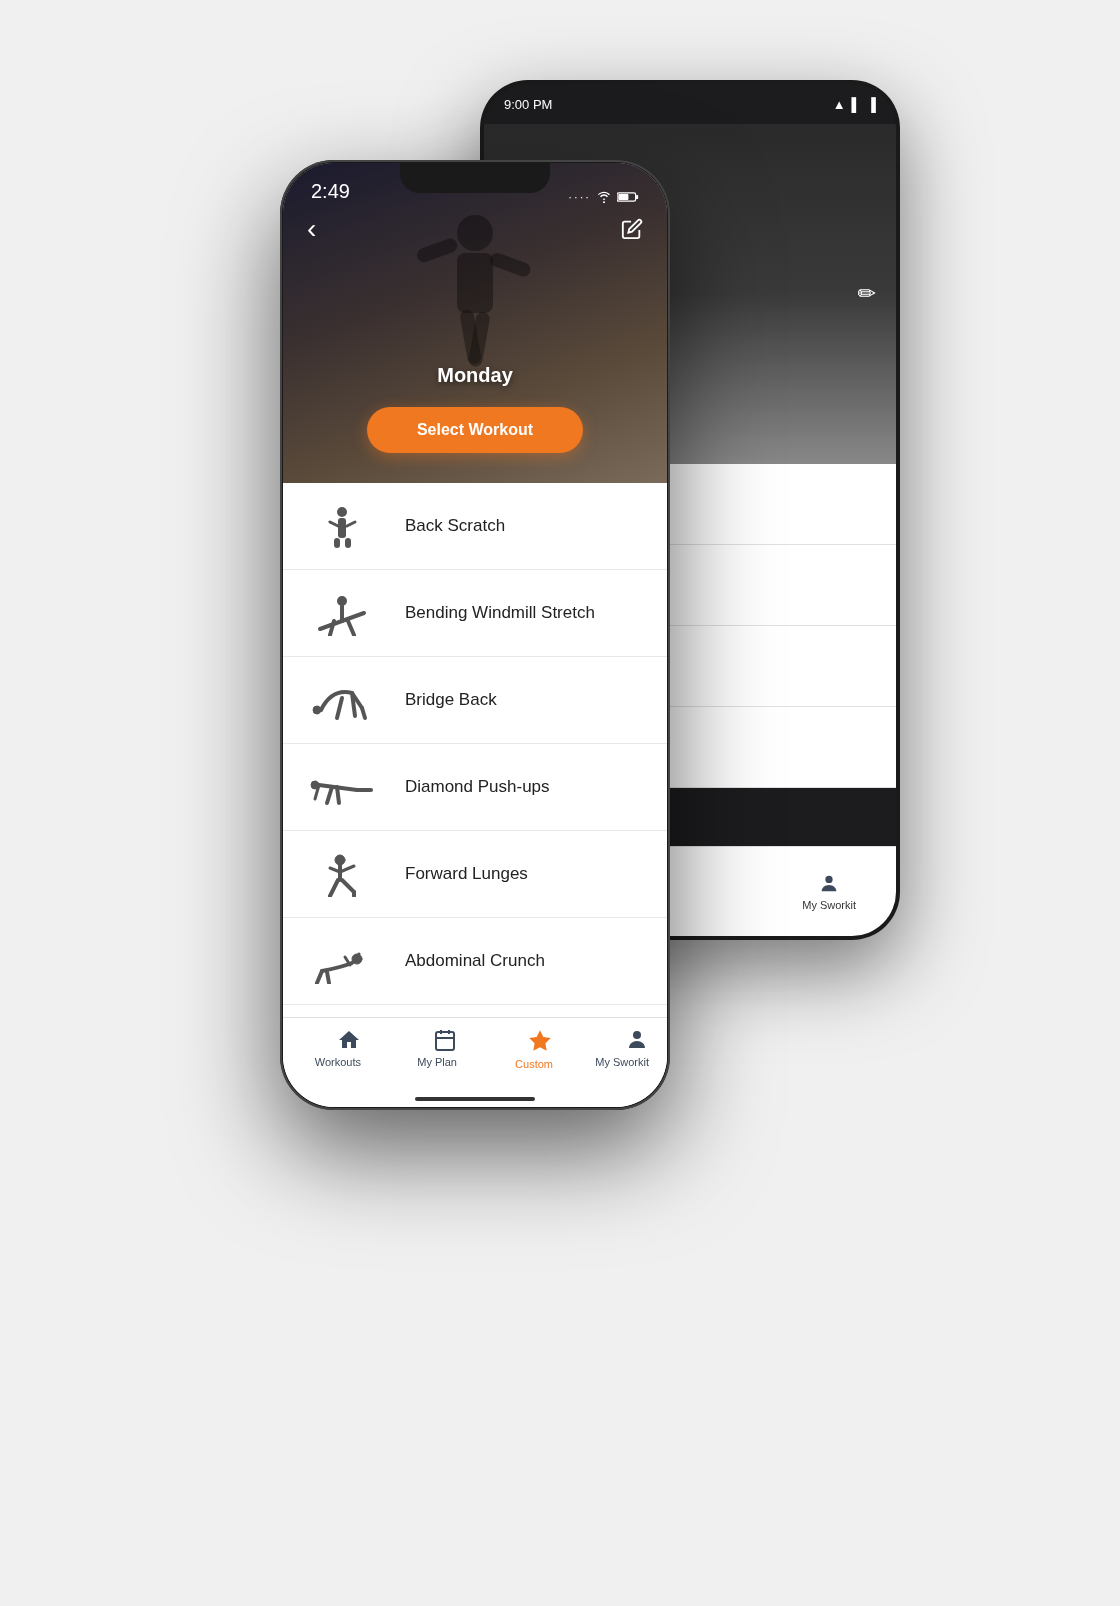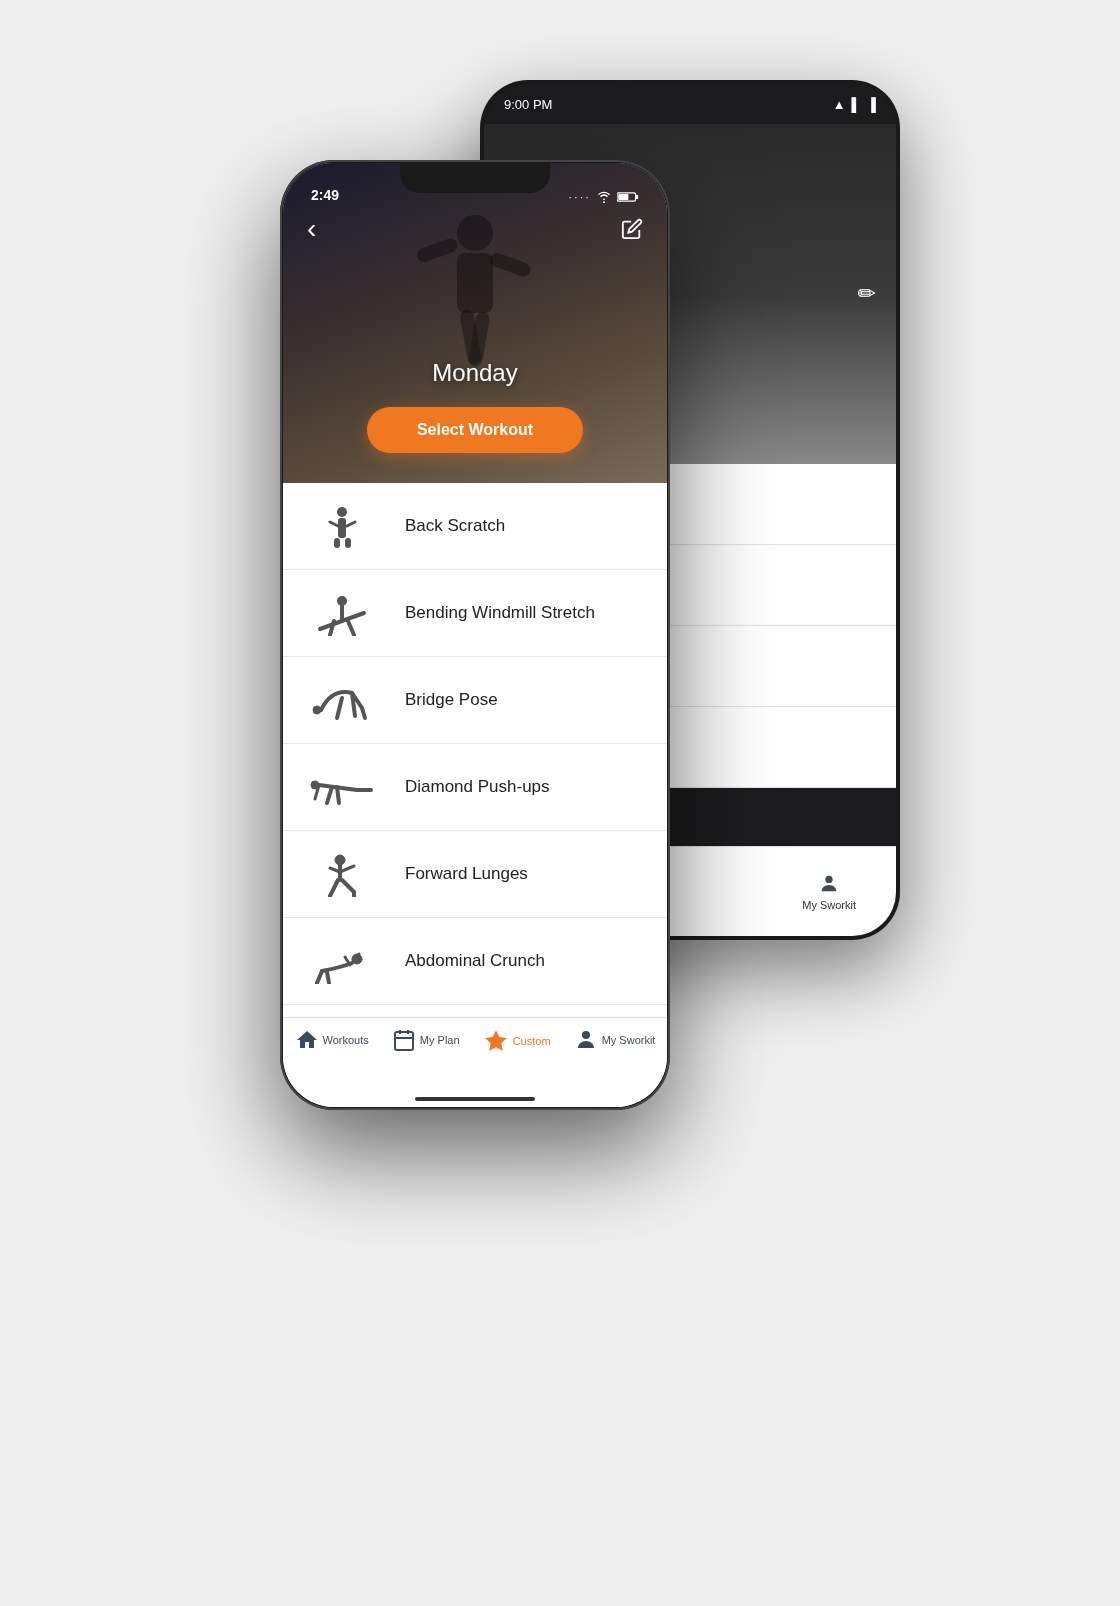--- a/index.html
+++ b/index.html
@@ -140,22 +140,22 @@
       height: 44px;
       display: flex;
       align-items: flex-end;
       justify-content: space-between;
       padding: 0 28px 4px;
       position: relative;
       z-index: 5;
       color: white;
     }
     .status-time {
-      font-size: 14px;
-      font-weight: 700;
+      font-size: 20px;
+      font-weight: 400;
     }
     .status-icons {
       display: flex;
       align-items: center;
       gap: 5px;
       font-size: 12px;
     }
 
     
     .hero-section {
@@ -180,22 +180,22 @@
     }
     .nav-back-btn {
       color: white;
       font-size: 28px;
       font-weight: 300;
     }
     .hero-title {
       position: relative;
       z-index: 3;
       color: white;
-      font-size: 24px;
-      font-weight: 400;
+      font-size: 20px;
+      font-weight: 700;
       margin-bottom: 20px;
       text-shadow: 0 2px 6px rgba(0,0,0,0.5);
       margin-top: 11px;
     }
     .select-workout-btn {
       position: relative;
       z-index: 3;
       background: #f07820;
       color: white;
       border: none;
@@ -244,22 +244,22 @@
       height: 90px;
       background: white;
       border-top: 1px solid #e0e0e0;
       display: flex;
       align-items: flex-start;
       justify-content: space-around;
       padding-top: 10px;
     }
     .tab-item {
       display: flex;
-      flex-direction: row;
-      align-items: center;
+      flex-direction: column;
+      align-items: flex-end;
       gap: 4px;
       cursor: pointer;
       min-width: 60px;
     }
     .tab-label {
       font-size: 11px;
       color: #3d4a5c;
     }
     .tab-label.active {
       color: #f07820;
@@ -418,21 +418,21 @@
             <g fill="#555" stroke="#555" stroke-linecap="round">
 
               <circle cx="10" cy="32" r="4"></circle>
               <path d="M14 32 Q25 10 45 15 L55 30" fill="none" stroke="#555" stroke-width="4"></path>
               <line x1="45" y1="15" x2="48" y2="38" stroke="#555" stroke-width="4"></line>
               <line x1="35" y1="20" x2="30" y2="40" stroke="#555" stroke-width="4"></line>
               <line x1="55" y1="30" x2="58" y2="40" stroke="#555" stroke-width="4"></line>
             </g>
           </svg>
         </div>
-        <span class="exercise-name">Bridge Pose</span>
+        <span class="exercise-name">Bridge Back</span>
       </div>
 
       <div class="exercise-item">
         <div class="exercise-thumb">
           <svg width="70" height="45" viewBox="0 0 70 45">
             <g fill="#555" stroke="#555" stroke-linecap="round">
               <circle cx="8" cy="20" r="4"></circle>
               <line x1="12" y1="20" x2="50" y2="25" stroke="#555" stroke-width="4"></line>
               <line x1="50" y1="25" x2="64" y2="25" stroke="#555" stroke-width="4"></line>
               <line x1="25" y1="22" x2="20" y2="38" stroke="#555" stroke-width="4"></line>

